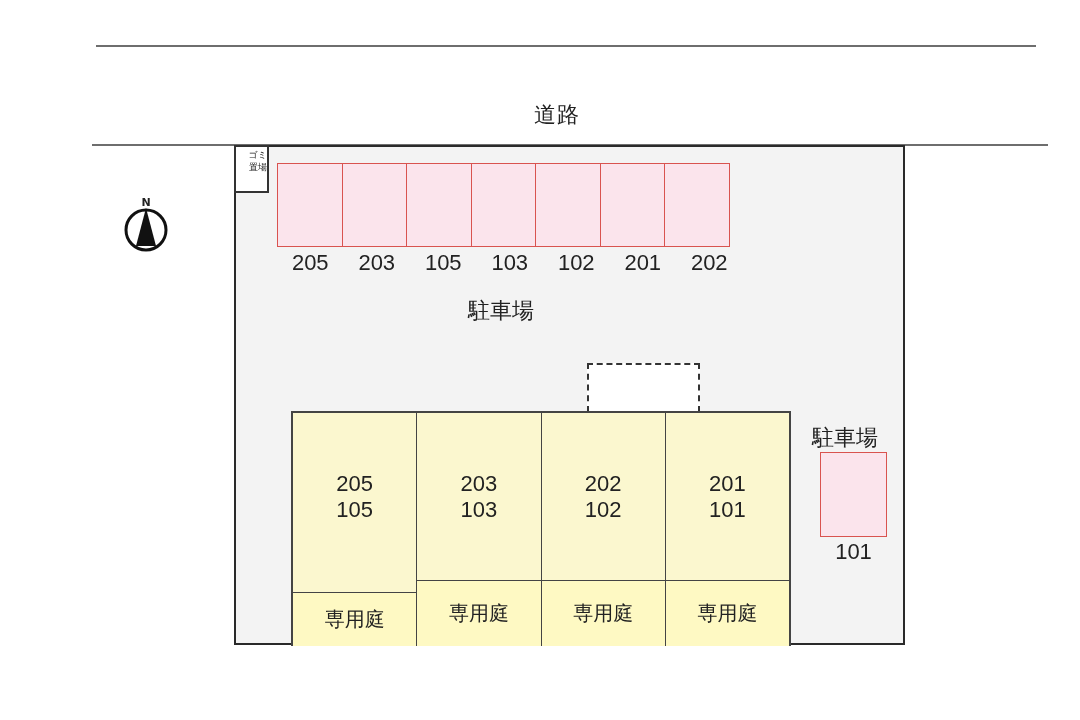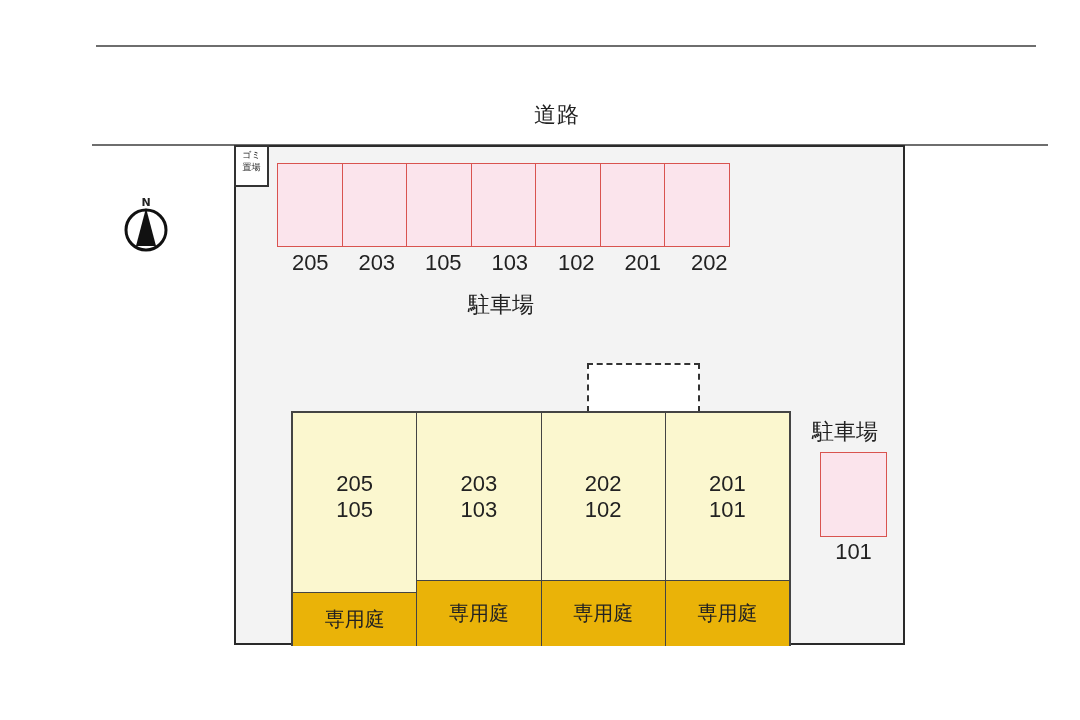--- a/index.html
+++ b/index.html
@@ -4,43 +4,43 @@
   <style>
     html, body { margin: 0; padding: 0; }
     body {
       width: 1080px; height: 720px; background: #ffffff; position: relative; overflow: hidden;
       font-family: "DejaVu Sans", "Liberation Sans", sans-serif; color: #222;
     }
     .road-line { position: absolute; height: 2px; background: #6e6e6e; }
     .road-label { position: absolute; font-size: 22px; color: #222; letter-spacing: 1px; }
     .lot { position: absolute; left: 234px; top: 145px; width: 671px; height: 500px;
            background: #f3f3f3; border: 2px solid #2a2a2a; box-sizing: border-box; }
-    .gomi { position: absolute; left: 234px; top: 145px; width: 35px; height: 42px;
+    .gomi { position: absolute; left: 234px; top: 145px; width: 35px; height: 48px;
             background: #fff; border: 2px solid #333; box-sizing: border-box;
-            font-size: 9px; line-height: 12px; text-align: center; padding-top: 2px; }
+            font-size: 9px; line-height: 12px; text-align: right; padding-top: 2px; }
     .gomi span { display: block; }
     .park-row { position: absolute; left: 277px; top: 163px; display: flex; }
     .park-slot { width: 66px; height: 84px; background: #fbe4ec; border: 1.5px solid #d9534f;
                  box-sizing: border-box; margin-right: -1.5px; }
     .park-slot:nth-child(n) { border-right-color: #8a3a3a; }
     .park-slot:last-child { border-right-color: #d9534f; }
     .park-labels { position: absolute; left: 277px; top: 250px; display: flex; }
     .park-labels div { width: 66.5px; text-align: center; font-size: 22px; color: #222;
                        font-family: "Liberation Sans", sans-serif; }
-    .section-label { position: absolute; font-size: 22px; color: #222; }
+    .section-label { position: absolute; font-size: 22px; color: #222; margin-top: 6px; }
     .dashed-box { position: absolute; left: 587px; top: 363px; width: 113px; height: 49px;
                   background: #fff; border: 2px dashed #333; box-sizing: border-box; border-bottom: none; }
     .building { position: absolute; left: 291px; top: 411px; width: 500px; height: 235px;
                 display: flex; border: 2px solid #444; box-sizing: border-box; border-bottom: none; }
     .unit { flex: 1; display: flex; flex-direction: column; border-right: 1.5px solid #444; }
     .unit:last-child { border-right: none; }
     .unit-main { height: 167px; background: #fbf7cf; border-bottom: 1.5px solid #444;
                  display: flex; flex-direction: column; align-items: center; justify-content: center;
                  font-family: "Liberation Sans", sans-serif; font-size: 22px; line-height: 26px; }
-    .unit-garden { flex: 1; background: #eab308; display: flex; align-items: center; justify-content: center;
+    .unit-garden { flex: 1; background: #fef9c3; display: flex; align-items: center; justify-content: center;
                    font-size: 20px; }
     .side-slot { position: absolute; left: 820px; top: 452px; width: 67px; height: 85px;
                  background: #fbe4ec; border: 1.5px solid #d9534f; box-sizing: border-box; }
     .side-slot-label { position: absolute; left: 820px; top: 539px; width: 67px; text-align: center;
                        font-size: 22px; font-family: "Liberation Sans", sans-serif; }
     .compass { position: absolute; left: 123px; top: 193px; width: 46px; height: 62px; }
   </style>
 </head>
 <body>
 

